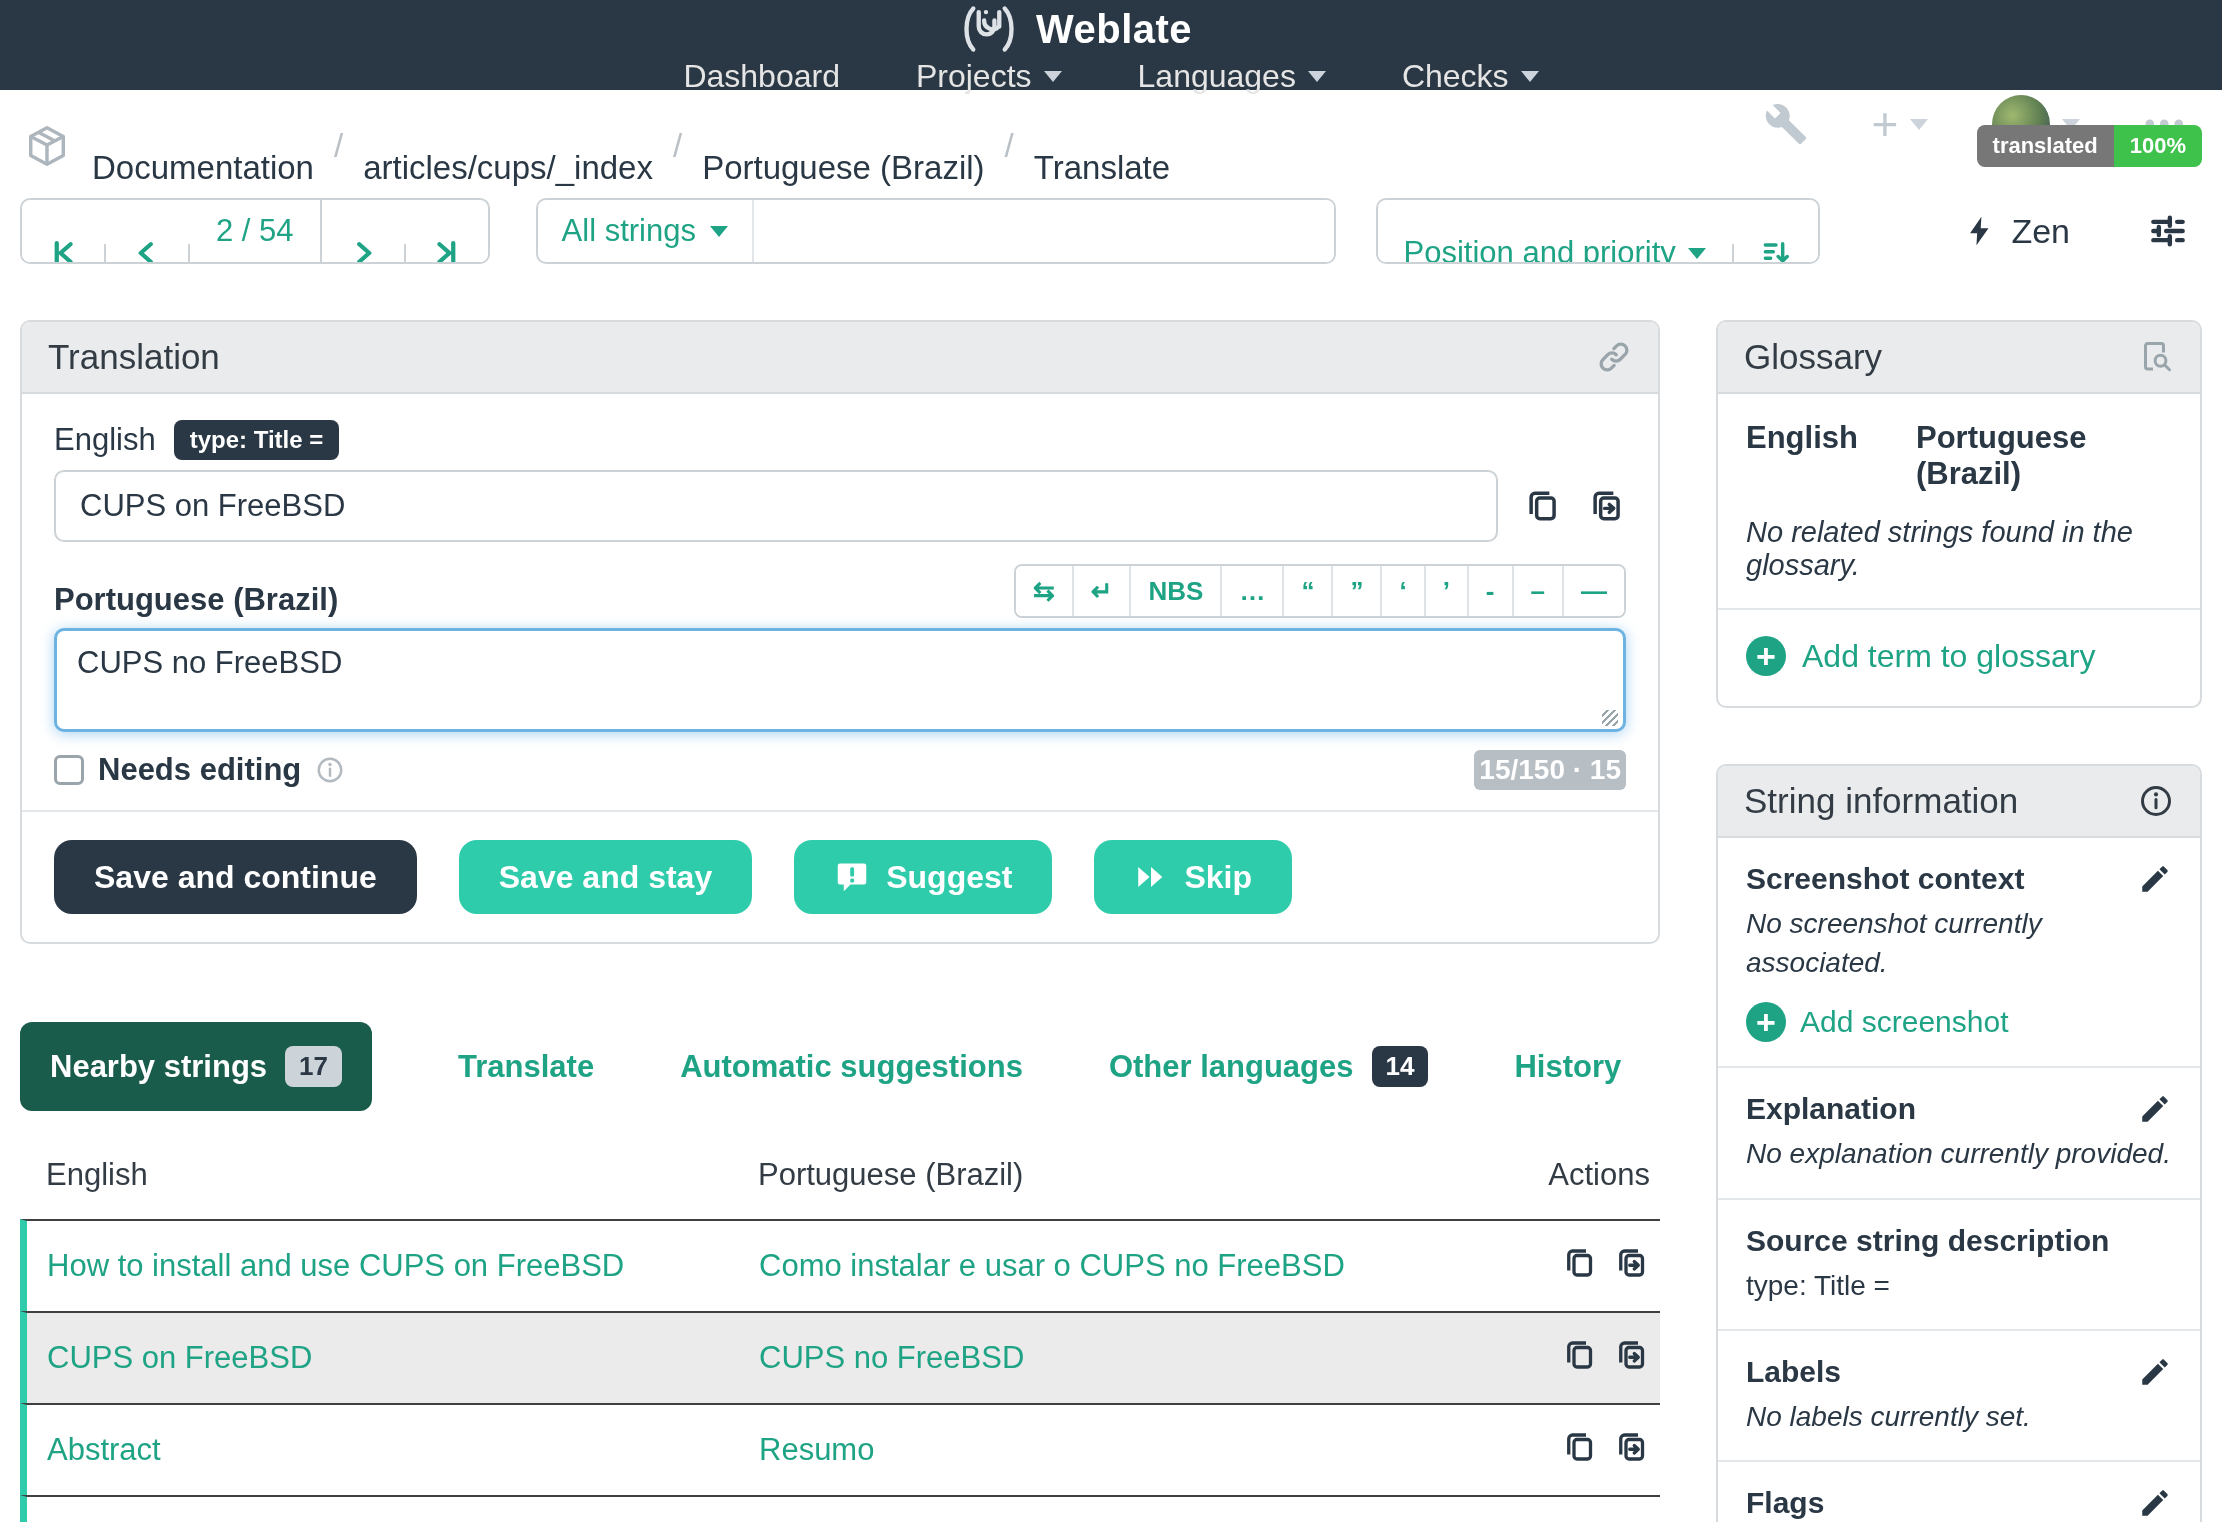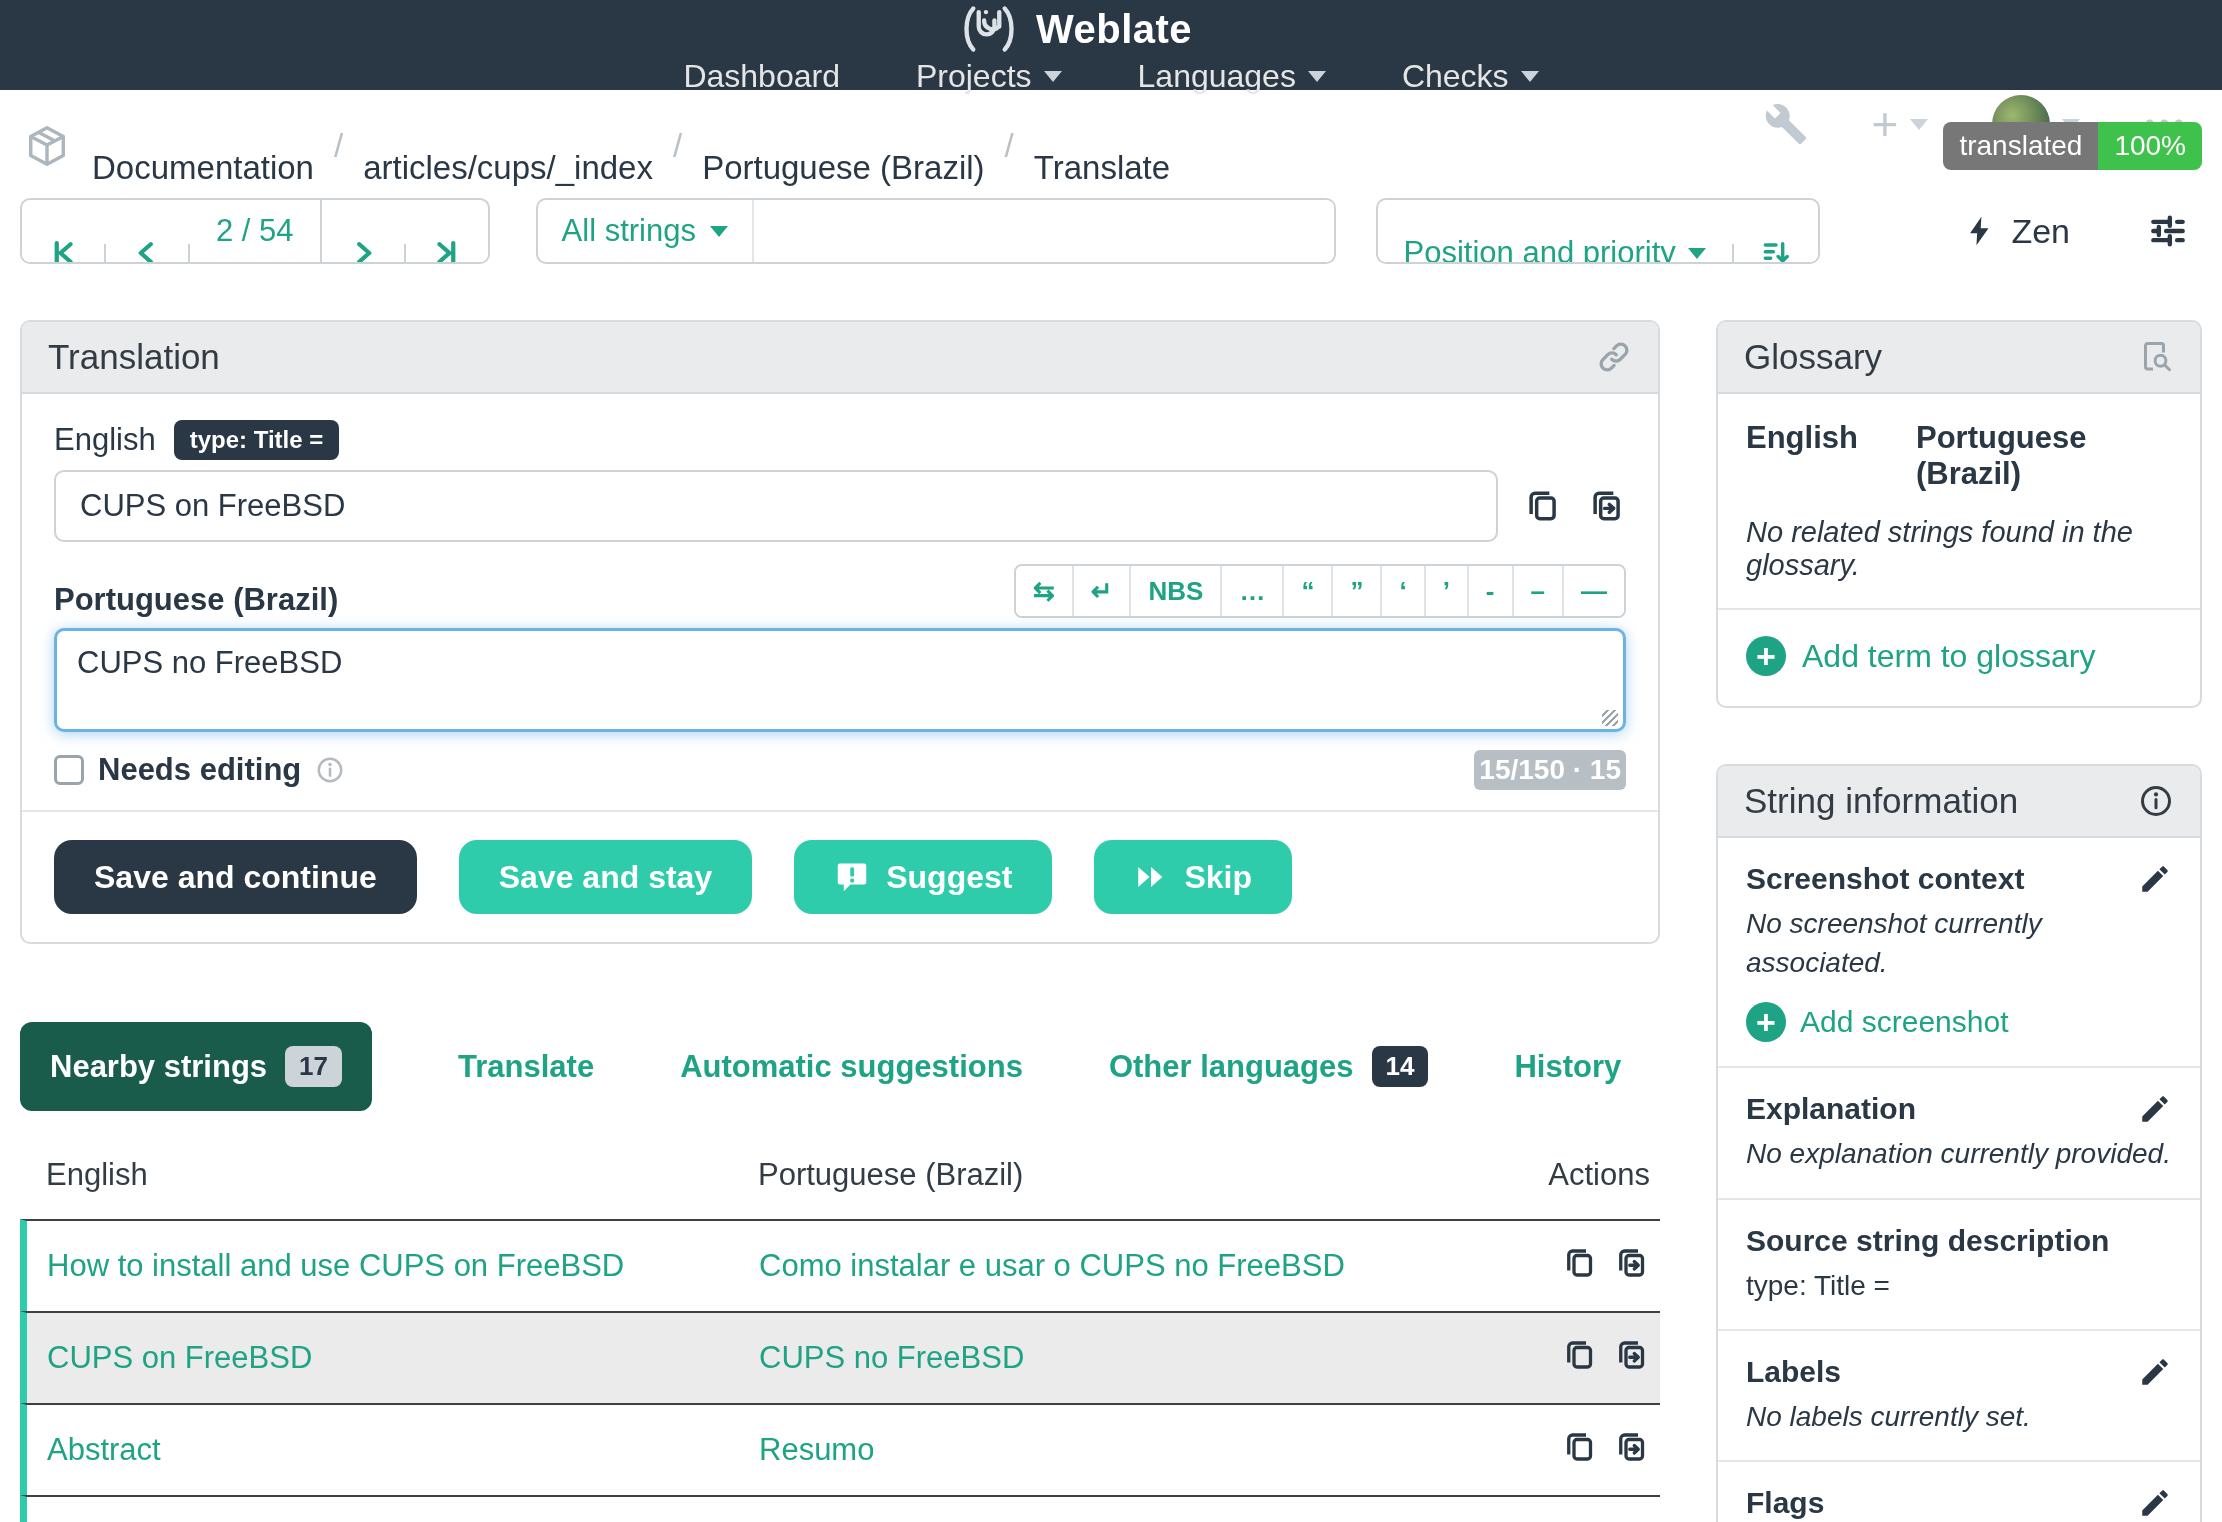--- a/index.html
+++ b/index.html
@@ -17,21 +17,21 @@
   .nav-right { margin-left:auto; display:flex; align-items:center; gap:64px; }
   .nav-icon { color:#c2cad1; display:flex; align-items:center; gap:12px; cursor:pointer; }
   .avatar { width:58px; height:58px; border-radius:50%; background:radial-gradient(circle at 35% 35%, #9fb86f, #5d7d52 55%, #34495e 100%); border:1px solid #49586а; }
   .dots { color:#c2cad1; font-size:30px; letter-spacing:4px; font-weight:700; }
   .plus-glyph { font-size:46px; color:#c2cad1; font-weight:400; line-height:1; }
 
   
   .breadcrumb-row { display:flex; align-items:center; padding:26px 20px 0 24px; height:86px; }
   .crumb { color:#2a3744; font-size:33px; }
   .crumb-sep { color:#b9c1c7; font-size:33px; margin:0 20px; }
-  .translated-badge { margin-left:auto; display:flex; font-size:28px; font-weight:400; color:#fff; border-radius:8px; overflow:hidden; }
+  .translated-badge { margin-left:auto; display:flex; font-size:22px; font-weight:700; color:#fff; border-radius:8px; overflow:hidden; }
   .translated-badge .tb-label { background:#777777; padding:8px 16px; }
   .translated-badge .tb-value { background:#3fc24c; padding:8px 16px; }
 
   
   .toolbar-row { display:flex; align-items:center; padding:22px 20px 16px 20px; }
   .btn-group { display:flex; border:2px solid #ccd2d6; border-radius:10px; overflow:hidden; background:#fff; height:66px; }
   .btn-group .tbtn { display:flex; align-items:center; justify-content:center; padding:0 26px; border-right:2px solid #ccd2d6; color:#1fa385; font-size:31px; cursor:pointer; background:#fff; gap:12px; }
   .btn-group .tbtn:last-child { border-right:none; }
   .pag-count { color:#2a3744; font-size:31px; }
   .search-group { display:flex; border:2px solid #ccd2d6; border-radius:10px; overflow:hidden; height:66px; margin-left:46px; width:800px; background:#fff; }

